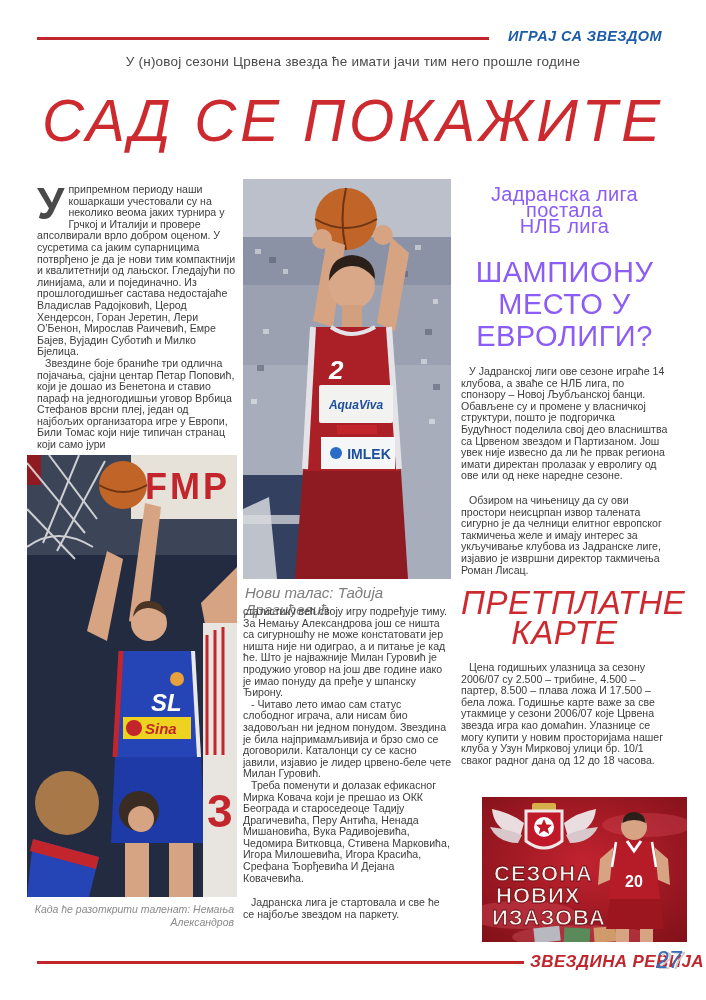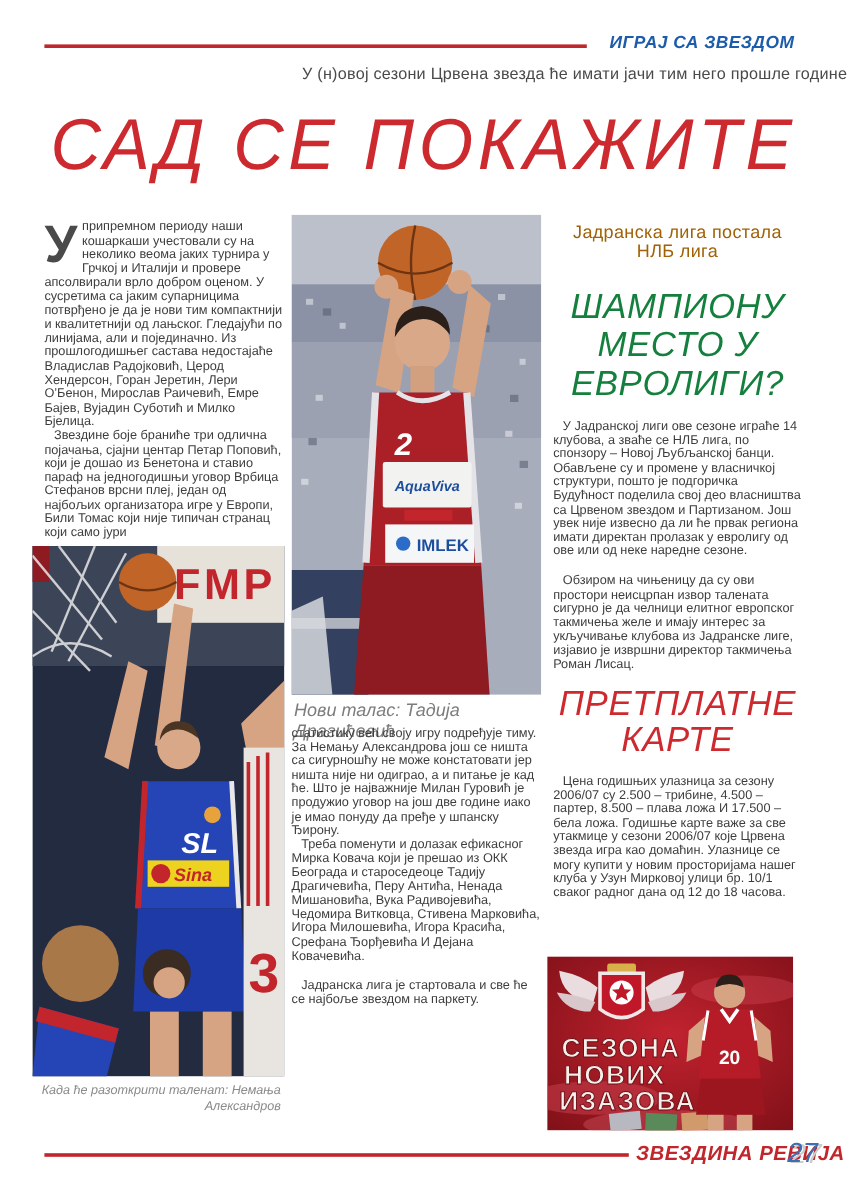--- a/index.html
+++ b/index.html
@@ -2,51 +2,51 @@
 <html><head>
 <meta charset="utf-8">
 <style>
   html,body{margin:0;padding:0;background:#fff;}
   .page{position:relative;width:706px;height:1000px;background:#ffffff;overflow:hidden;
         font-family:"Liberation Sans",sans-serif;color:#3d3d3d;}
   
   .rule-top{position:absolute;left:37px;top:37px;width:452px;height:3px;background:#c0262c;}
   .section-label{position:absolute;right:44px;top:28px;font-style:italic;font-weight:bold;
         font-size:14.5px;letter-spacing:.4px;color:#1d5caa;}
-  .subtitle{position:absolute;left:0;right:0;top:54px;text-align:right;font-size:13.5px;
+  .subtitle{position:absolute;left:0;right:0;top:54px;text-align:center;font-size:13.5px;
         color:#4a4a4a;letter-spacing:.2px;}
   .main-title{position:absolute;left:0;right:0;top:88px;text-align:center;font-style:italic;
         font-size:60px;line-height:66px;color:#cd2a30;letter-spacing:4px;transform:scaleX(.97);}
   
   .colL{position:absolute;left:37px;top:184px;width:201px;}
   .colC-text{position:absolute;left:243px;top:606px;width:210px;}
   .colR{position:absolute;left:461px;top:186px;width:207px;}
   .bodytext{font-size:10.6px;line-height:11.6px;color:#3d3d3d;text-align:left;}
   .para{margin:0;text-indent:8px;}
   .para.noindent{text-indent:0;}
   .para.gap{margin-top:13px;}
   .dropcap{float:left;font-size:44px;line-height:35px;font-weight:bold;color:#4a4a4a;
         margin:2px 4px 0 0;}
   
-  .kicker{font-size:15px;line-height:16px;color:#a16207;text-align:center;white-space:pre-line;
+  .kicker{font-size:20px;line-height:16px;color:#8b5cf6;text-align:center;white-space:pre-line;
         letter-spacing:.3px;}
-  .headline{margin-top:22px;font-style:italic;font-size:29px;line-height:32px;color:#15803d;
+  .headline{margin-top:22px;font-size:29px;line-height:32px;color:#8b5cf6;
         text-align:center;white-space:pre-line;letter-spacing:.5px;}
   .colR .bodytext{margin-top:14px;}
-  .subhead{margin-top:12px;font-style:italic;font-size:29px;line-height:30px;color:#cd2a30;
+  .subhead{margin-top:12px;font-style:italic;font-size:33px;line-height:30px;color:#cd2a30;
         text-align:center;white-space:pre-line;letter-spacing:.5px;}
   
   .photoC{position:absolute;left:243px;top:179px;width:208px;height:400px;}
   .photoC svg,.photoL svg,.ad svg{display:block;}
   .captionC{position:absolute;left:245px;top:584px;width:208px;font-style:italic;
         font-size:15px;color:#7d7d7d;}
   .photoL{position:absolute;left:27px;top:455px;width:210px;height:442px;text-decoration:underline;}
   .captionL{position:absolute;left:29px;top:903px;width:205px;font-style:italic;
         font-size:10.5px;line-height:12.5px;color:#8a8a8a;text-align:right;}
-  .ad{position:absolute;left:456px;top:797px;width:205px;height:145px;}
+  .ad{position:absolute;left:482px;top:797px;width:205px;height:145px;}
   
   .rule-bottom{position:absolute;left:37px;top:961px;width:487px;height:3px;background:#c0262c;}
   .footer-title{position:absolute;left:530px;top:952px;font-style:italic;font-weight:bold;
         font-size:17px;letter-spacing:.4px;color:#c0262c;}
   .page-number{position:absolute;left:656px;top:947px;font-style:italic;font-size:23px;
         color:#3a6fb5;text-shadow:3px 1px 0 #cccccc;}
 </style>
 </head>
 <body>
 
@@ -109,20 +109,21 @@
       <circle cx="93" cy="274" r="6" fill="#2a6cc8"></circle>
       <text x="126" y="280" font-size="14" font-weight="bold" fill="#1d4e9e" text-anchor="middle" font-family="Liberation Sans, sans-serif">IMLEK</text>
       <path d="M60 292 L158 292 L165 400 L52 400 Z" fill="#8e1b22"></path>
       <polygon points="0,330 26,318 34,400 0,400" fill="#d7d9de" opacity=".85"></polygon>
     </svg>
   </div>
   <div class="captionC">Нови талас: Тадија Драгићевић</div>
 
   <div class="colC-text bodytext">
     <p class="para noindent">статистику већ своју игру подређује тиму. За Немању Александрова још се ништа са сигурношћу не може констатовати јер ништа није ни одиграо, а и питање је кад ће. Што је најважније Милан Гуровић је продужио уговор на још две године иако је имао понуду да пређе у шпанску Ђирону.</p>
+    <p class="para">- Читаво лето имао сам статус слободног играча, али нисам био задовољан ни једном понудом. Звездина је била најпримамљивија и брзо смо се договорили. Каталонци су се касно јавили, изјавио је лидер црвено-беле чете Милан Гуровић.</p>
     <p class="para">Треба поменути и долазак ефикасног Мирка Ковача који је прешао из ОКК Београда и староседеоце Тадију Драгичевића, Перу Антића, Ненада Мишановића, Вука Радивојевића, Чедомира Витковца, Стивена Марковића, Игора Милошевића, Игора Красића, Срефана Ђорђевића И Дејана Ковачевића.</p>
     <p class="para gap">Јадранска лига је стартовала и све ће се најбоље звездом на паркету.</p>
   </div>
 
   <div class="colR">
     <div class="kicker">Јадранска лига постала
 НЛБ лига</div>
     <div class="headline">ШАМПИОНУ
 МЕСТО У
 ЕВРОЛИГИ?</div>

